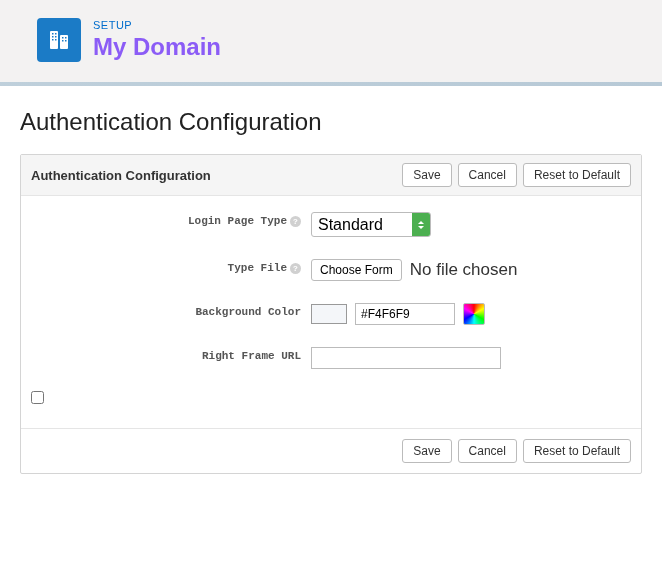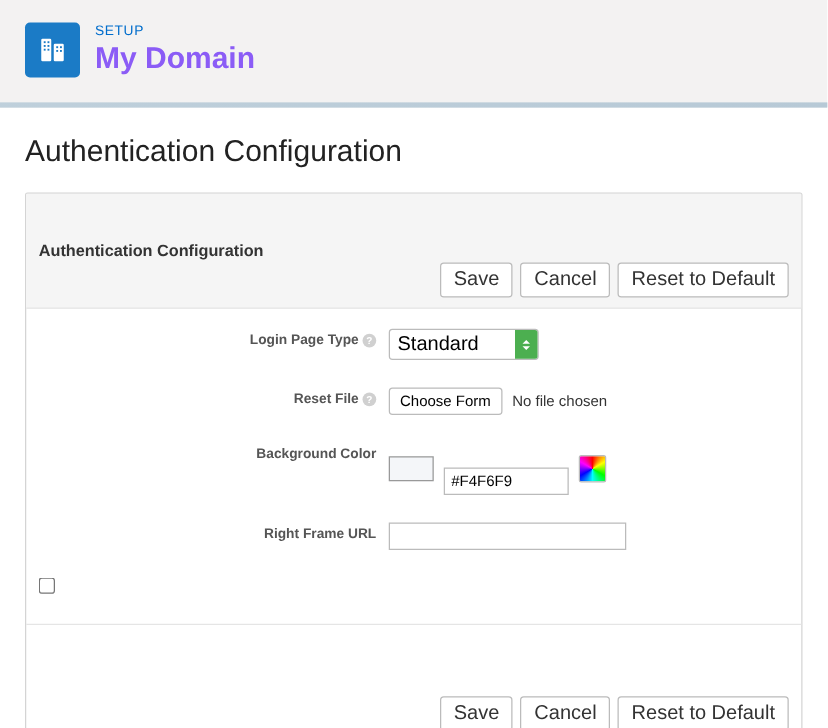--- a/index.html
+++ b/index.html
@@ -1,47 +1,47 @@
 <!DOCTYPE html>
 <html><head>
 <meta charset="utf-8">
 <style>
   * { box-sizing: border-box; margin: 0; padding: 0; }
   body { font-family: Arial, Helvetica, sans-serif; font-size: 12px; color: #333; background: #fff; width: 662px; }
   .header-bar { background: #f3f2f2; padding: 18px 20px 20px 20px; border-bottom: 4px solid #b7c9d6; position: relative; }
   .header-bar::after { content: ""; position: absolute; left:0; right:0; bottom:-4px; height:4px; background: linear-gradient(90deg,#c6d6e0,#b7c9d6); opacity:.5; }
-  .header-inner { display:flex; align-items:center; gap:12px; }
+  .header-inner { display:flex; align-items:center; gap:12px;margin-left:17px; }
   .icon-tile { width:44px; height:44px; background:#1b7bc6; border-radius:4px; display:flex; align-items:center; justify-content:center; }
   .header-texts .setup-label { color:#006dcc; font-size:11px; letter-spacing: .5px; }
   .header-texts .page-title { font-size:24px; font-weight:bold; color:#8b5cf6; margin-top:2px; }
   .content { padding: 22px 20px 10px 20px; }
   .content h1 { font-size:24px; font-weight:normal; color:#222; margin-bottom:18px; }
   .panel { border:1px solid #d4d4d4; border-radius:2px; background:#fff; }
   .panel-header { background:#f5f5f5; border-bottom:1px solid #e5e5e5; padding:8px 10px; display:flex; align-items:center; justify-content:space-between; }
   .panel-header .title { font-weight:bold; font-size:13px; color:#333; }
   .btn-row { display:flex; gap:6px; }
-  button.btn { background:#fff; border:1px solid #bbb; border-radius:3px; padding:4px 10px; font-size:16px; color:#333; cursor:pointer;margin-top:47px; }
+  button.btn { background:#fff; border:1px solid #bbb; border-radius:3px; padding:4px 10px; font-size:12px; color:#333; cursor:pointer; }
   .panel-body { padding:16px 10px 10px 10px; }
   .form-row { display:flex; align-items:flex-start; margin-bottom:22px; }
   .form-row.tight { margin-bottom:14px; }
-  .label-col { width:280px; text-align:right; padding-right:10px; padding-top:2px; font-size:11px; font-weight:bold; color:#555; line-height:1.3; }
+  .label-col { width:280px; text-align:right; padding-right:10px; padding-top:2px; font-size:11px; font-weight:bold; color:#555; line-height:1.3;font-family:Liberation Mono, monospace; }
   .help-icon { display:inline-block; width:11px; height:11px; border-radius:50%; background:#d0d0d0; color:#fff; font-size:8px; line-height:11px; text-align:center; margin-left:3px; font-weight:bold; }
   .field-col { flex:1; display:flex; align-items:center; gap:8px; flex-wrap:wrap; }
   .select-wrap { position:relative; display:inline-block; }
   select { appearance:none; -webkit-appearance:none; border:1px solid #bbb; border-radius:3px; padding:3px 24px 3px 6px; font-size:16px; background:#fff; min-width:120px; }
   .select-caret { position:absolute; right:1px; top:1px; bottom:1px; width:18px; background:#4caf50; border-radius:0 2px 2px 0; display:flex; align-items:center; justify-content:center; pointer-events:none; }
   .select-caret svg { width:10px; height:10px; }
   .checkbox-line { display:flex; align-items:center; gap:6px; font-size:12px; color:#333; }
   .green-check { width:15px; height:15px; background:#4caf50; border-radius:3px; display:flex; align-items:center; justify-content:center; }
   .green-check svg { width:11px; height:11px; }
   .file-btn { border:1px solid #bbb; border-radius:3px; padding:3px 8px; background:#fff; font-size:12px; cursor:pointer; }
-  .file-status { font-size:12px; color:#333; }
+  .file-status { font-size:17px; color:#333; }
   .color-swatch { width:36px; height:20px; border:1px solid #999; background:#f4f6f9; }
   input[type=text] { border:1px solid #bbb; padding:3px 5px; font-size:12px; height:22px; }
-  .color-input { width:100px;margin-top:20px; }
+  .color-input { width:100px; }
   .url-input { width:190px; }
   .color-picker-btn { width:22px; height:22px; border:1px solid #bbb; border-radius:2px; background: conic-gradient(red, yellow, lime, cyan, blue, magenta, red); display:inline-block; cursor:pointer; }
   .checkbox-list { display:flex; flex-direction:column; gap:10px; }
   input[type=checkbox] { width:13px; height:13px; cursor:pointer; }
   .panel-footer { border-top:1px solid #e5e5e5; padding:10px; display:flex; justify-content:flex-end; }
 </style>
 </head>
 <body>
 
 <div class="header-bar">
@@ -99,21 +99,21 @@
                   <path d="M2 6 L5 9 L8 6 Z"></path>
                 </svg>
             </span>
           </div>
         </div>
       </div>
 
 
       <div class="form-row">
         <div class="label-col">
-          <span>Reset File</span><span class="help-icon">?</span>
+          <span>Type File</span><span class="help-icon">?</span>
         </div>
         <div class="field-col">
           <button class="file-btn">Choose Form</button>
           <span class="file-status">No file chosen</span>
         </div>
       </div>
 
       <div class="form-row">
         <div class="label-col">
           <span>Background Color</span>

